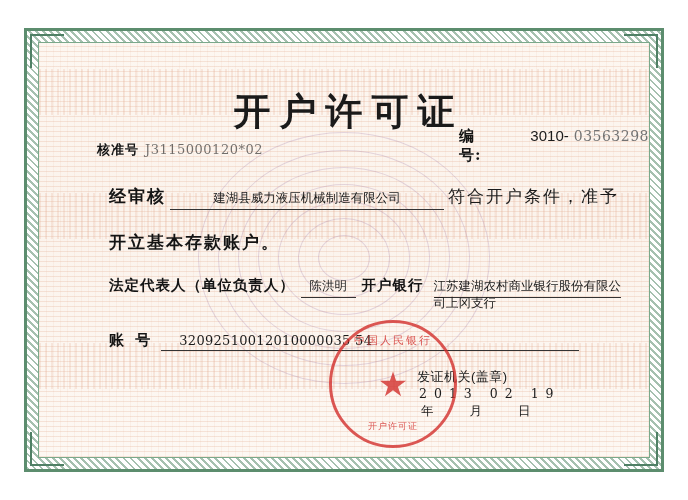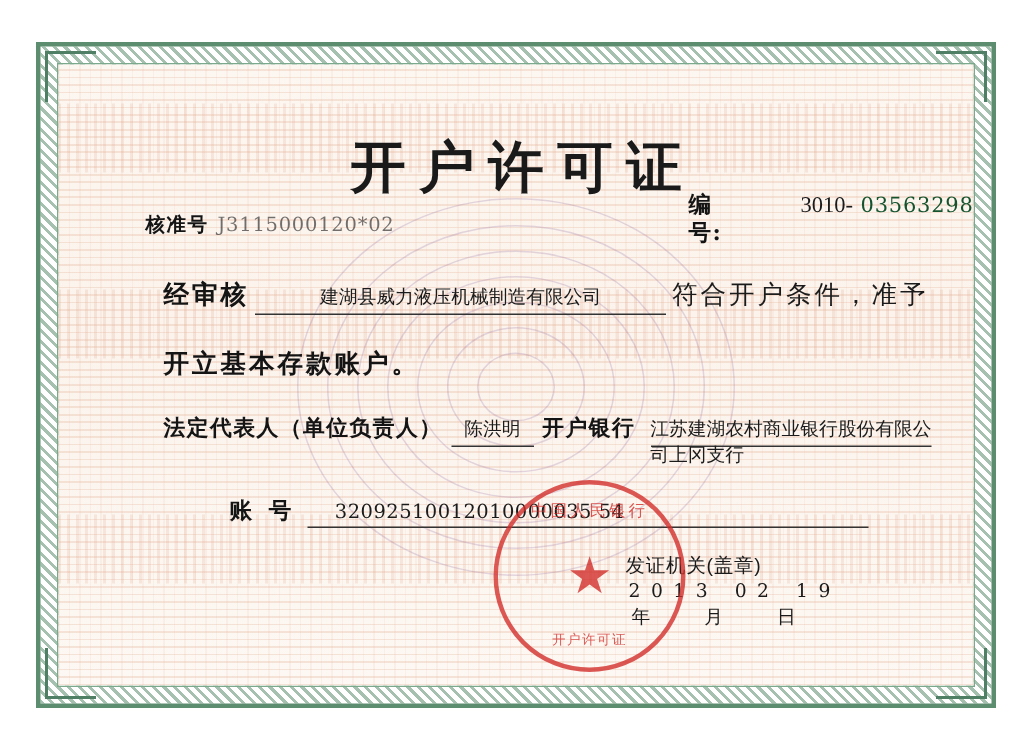--- a/index.html
+++ b/index.html
@@ -174,23 +174,23 @@
   }
 
   .serial {
     left: 420px;
     top: 84px;
     display: flex;
     align-items: baseline;
     gap: 5px;
   }
   .serial .lbl { font-size: 15px; letter-spacing: 1px; }
-  .serial .num { font-size: 15px; font-family: Liberation Serif, serif; margin-left: 32px; }
+  .serial .num { font-size: 15px; font-family: Liberation Sans, sans-serif; margin-left: 32px; }
   .serial .num-red {
-    color: #14532d;
+    color: #737373;
     font-size: 14px;
     font-family: "DejaVu Serif", "Liberation Serif", serif;
     letter-spacing: 0.5px;
   }
 
   
   .line1 {
     left: 70px;
     top: 142px;
     width: 510px;
@@ -257,21 +257,21 @@
   }
 
   
   .line4 {
     left: 70px;
     top: 288px;
     width: 470px;
     display: flex;
     align-items: baseline;
   }
-  .line4 .lbl { font-size: 15px; letter-spacing: 3px; white-space: nowrap; margin-left: 44px; }
+  .line4 .lbl { font-size: 15px; letter-spacing: 3px; white-space: nowrap; }
   .acct-fill {
     flex: 1;
     border-bottom: 1px solid #333;
     padding: 0 6px 2px 18px;
     margin-left: 8px;
     font-size: 13px;
     font-family: "DejaVu Serif", "Liberation Serif", serif;
     letter-spacing: 0.3px;
   }
 

